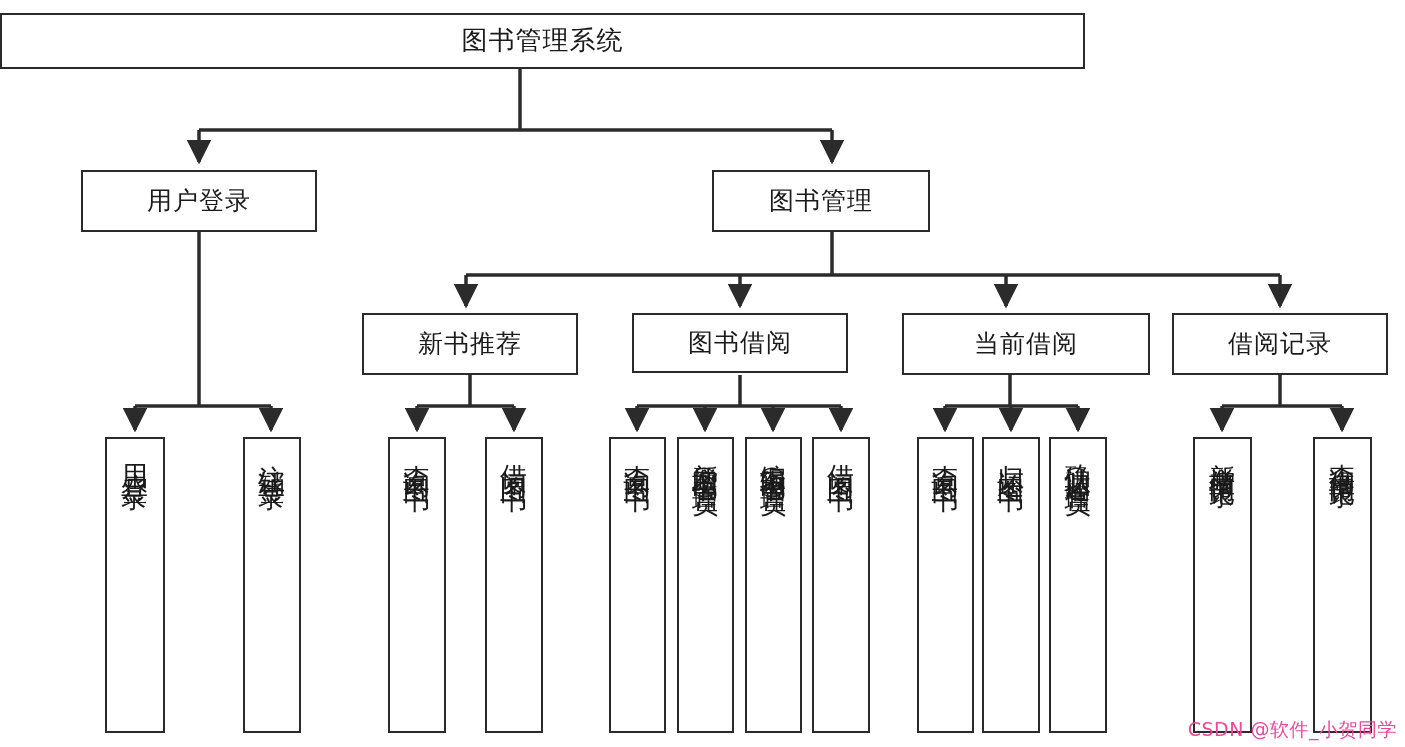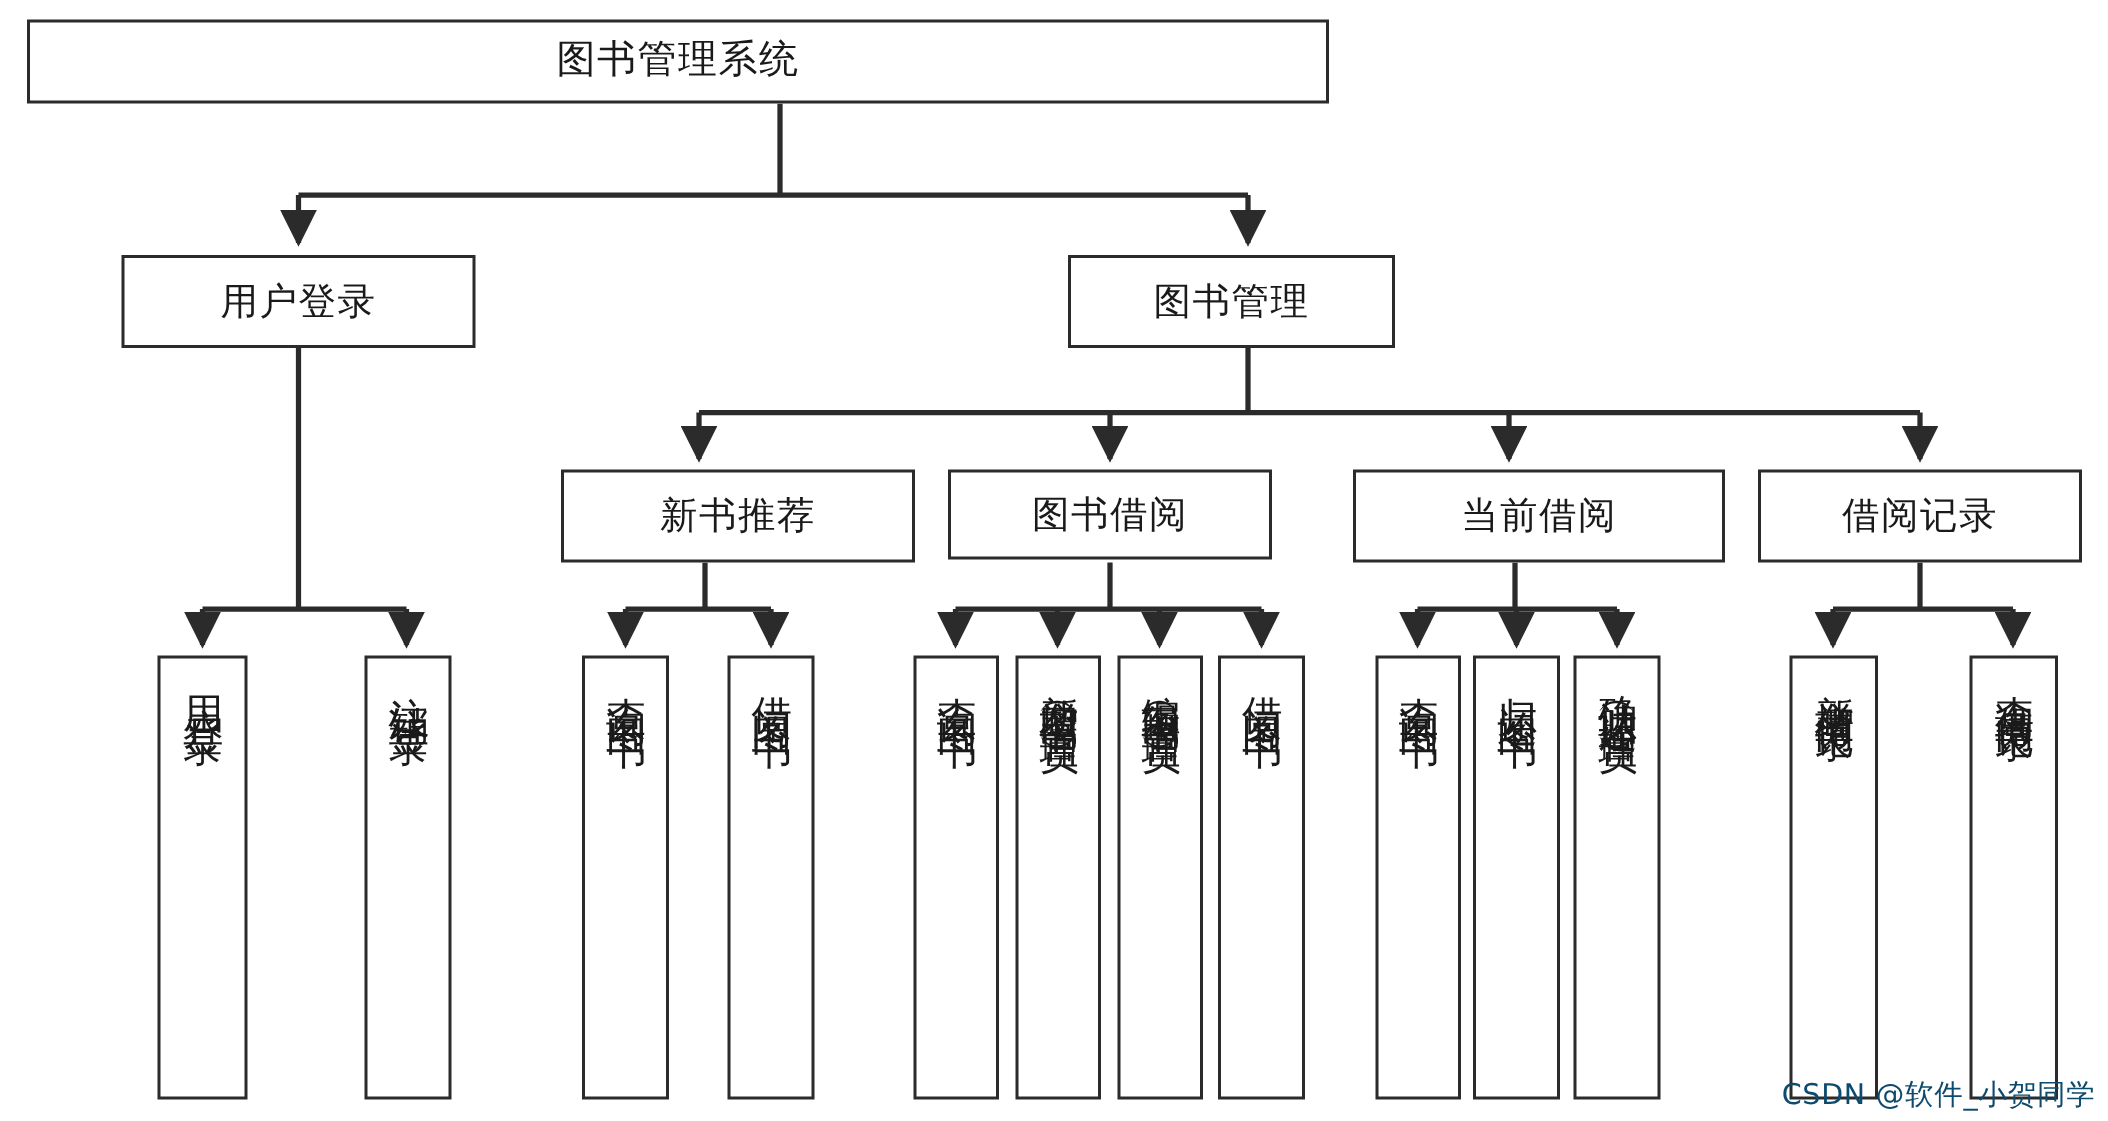--- a/index.html
+++ b/index.html
@@ -65,21 +65,21 @@
   }
   .node.vert.tall .node-label {
     letter-spacing: 4px;
     font-size: 26px;
   }
   .watermark {
     position: absolute;
     right: 8px;
     bottom: 4px;
     font-size: 19px;
-    color: #0c4a6e;
+    color: #ec4899;
     font-family: "DejaVu Sans", "Liberation Sans", sans-serif;
     letter-spacing: 0.5px;
     white-space: nowrap;
     user-select: none;
   }
 </style>
 </head>
 <body>
 
 <div id="canvas">
@@ -127,32 +127,32 @@
       <path d="M 1011 406 L 1011 430" marker-end="url(#arrow)"></path>
       <path d="M 1078 406 L 1078 430" marker-end="url(#arrow)"></path>
 
       <path d="M 1280 375 L 1280 406"></path>
       <path d="M 1222 406 L 1342 406"></path>
       <path d="M 1222 406 L 1222 430" marker-end="url(#arrow)"></path>
       <path d="M 1342 406 L 1342 430" marker-end="url(#arrow)"></path>
     </g>
   </svg>
 
-  <div class="node horiz root" style="left:18px; top:13px; width:868px; height:56px;">
+  <div class="node horiz root" style="left:0; top:13px; width:1085px; height:56px;">
     <span class="node-label">图书管理系统</span>
   </div>
 
   <div class="node horiz" style="left:81px; top:170px; width:236px; height:62px;">
     <span class="node-label">用户登录</span>
   </div>
   <div class="node horiz" style="left:712px; top:170px; width:218px; height:62px;">
     <span class="node-label">图书管理</span>
   </div>
 
-  <div class="node horiz" style="left:362px; top:313px; width:236px; height:62px;margin-left:12px;">
+  <div class="node horiz" style="left:362px; top:313px; width:216px; height:62px;">
     <span class="node-label">新书推荐</span>
   </div>
   <div class="node horiz" style="left:632px; top:313px; width:216px; height:60px;">
     <span class="node-label">图书借阅</span>
   </div>
   <div class="node horiz" style="left:902px; top:313px; width:248px; height:62px;">
     <span class="node-label">当前借阅</span>
   </div>
   <div class="node horiz" style="left:1172px; top:313px; width:216px; height:62px;">
     <span class="node-label">借阅记录</span>

